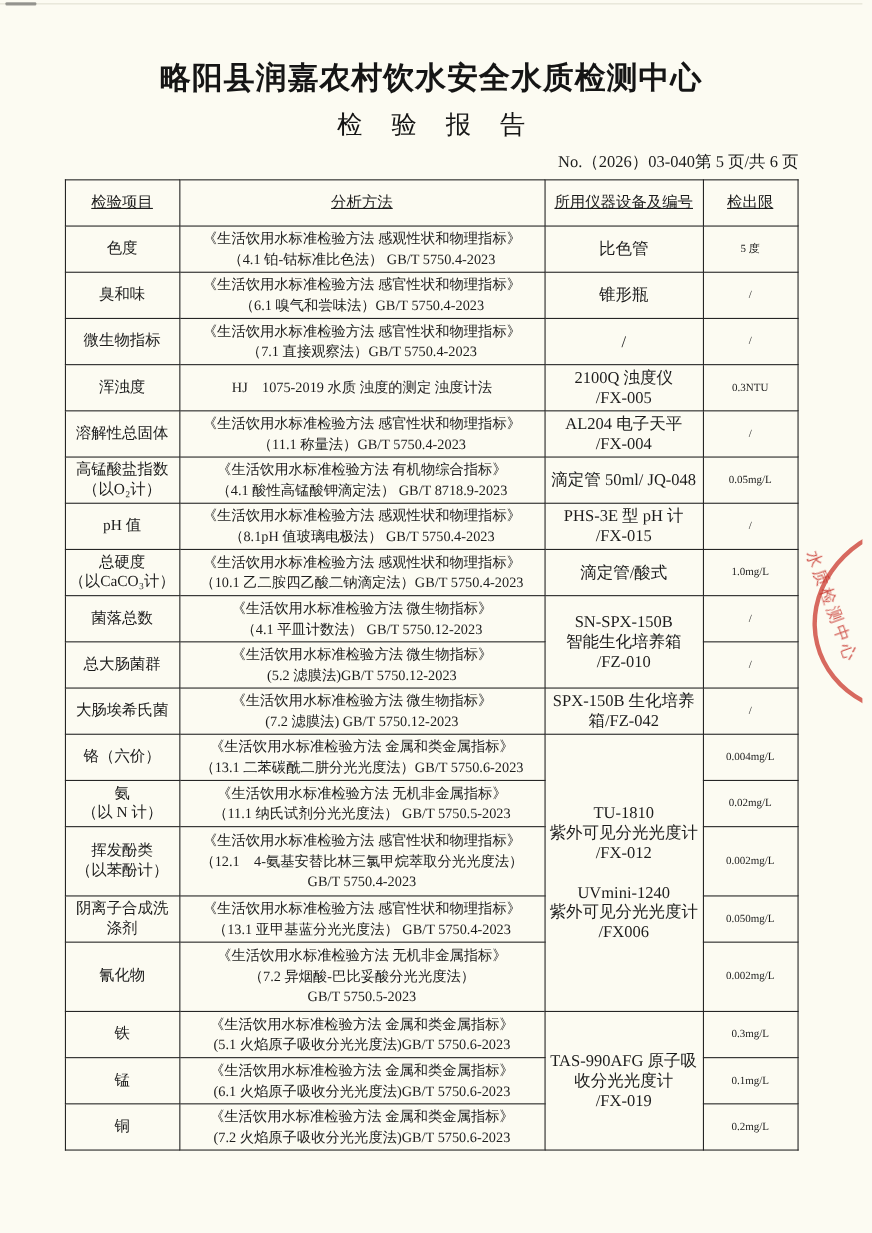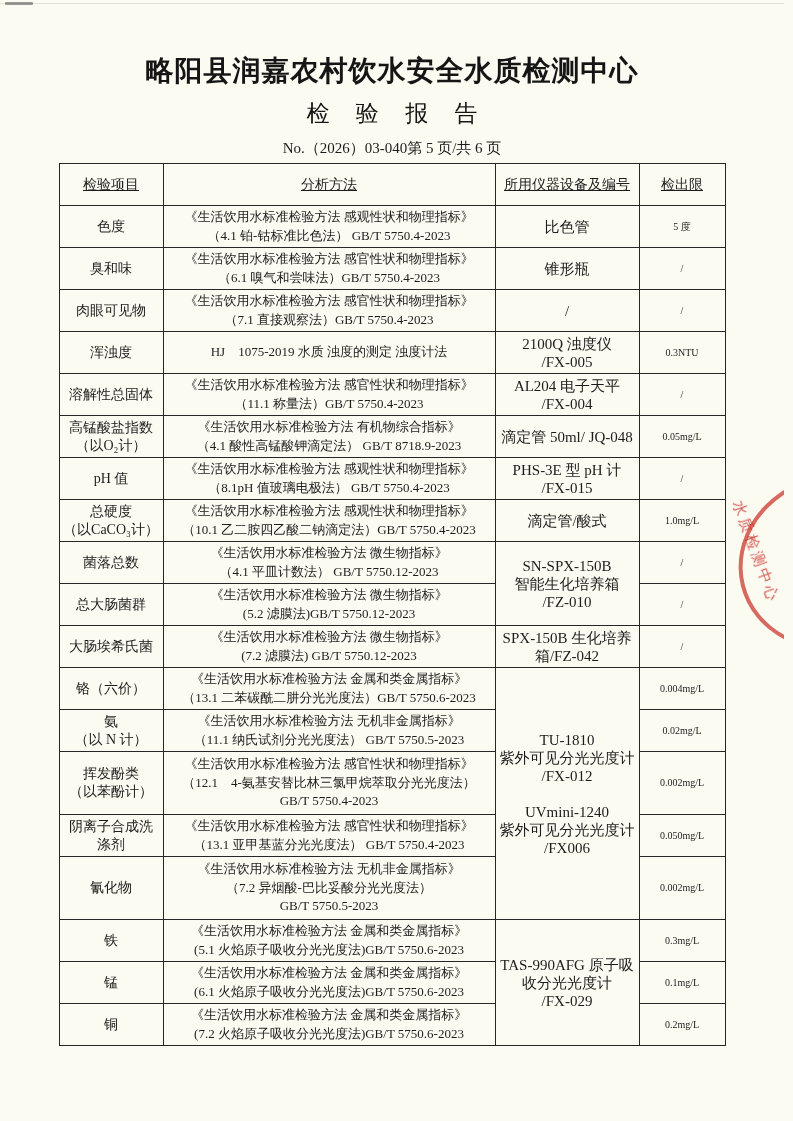--- a/index.html
+++ b/index.html
@@ -24,21 +24,21 @@
   }
   .report-title{
     margin:4px 0 0 0;
     text-align:center;
     font-family:"Liberation Sans","DejaVu Sans",sans-serif;
     font-size:23px;font-weight:400;letter-spacing:10px;text-indent:10px;
     line-height:34px;color:#151515;
   }
   .meta-row{
     width:668px;margin:7px auto 4px auto;
-    display:flex;justify-content:center;align-items:baseline;
+    display:flex;justify-content:flex-end;align-items:baseline;
     font-size:15px;line-height:22px;
   }
 
   table.report{
     width:666px;margin:0 auto;
     border-collapse:collapse;
     table-layout:fixed;
     border:1.6px solid #262626;
   }
   table.report th, table.report td{
@@ -120,21 +120,21 @@
         <td class="c-limit">5 度</td>
       </tr>
       <tr class="r2">
         <td class="c-item">臭和味</td>
         <td class="c-method">《生活饮用水标准检验方法 感官性状和物理指标》
 （6.1 嗅气和尝味法）GB/T 5750.4-2023</td>
         <td class="c-instr">锥形瓶</td>
         <td class="c-limit">/</td>
       </tr>
       <tr class="r2">
-        <td class="c-item">肉眼可见物</td>
+        <td class="c-item">微生物指标</td>
         <td class="c-method">《生活饮用水标准检验方法 感官性状和物理指标》
 （7.1 直接观察法）GB/T 5750.4-2023</td>
         <td class="c-instr">/</td>
         <td class="c-limit">/</td>
       </tr>
       <tr class="r2">
         <td class="c-item">浑浊度</td>
         <td class="c-method">HJ　1075-2019 水质 浊度的测定 浊度计法</td>
         <td class="c-instr">2100Q 浊度仪
 /FX-005</td>
@@ -236,21 +236,21 @@
 （7.2 异烟酸-巴比妥酸分光光度法）
 GB/T 5750.5-2023</td>
         <td class="c-limit">0.002mg/L</td>
       </tr>
       <tr class="r2">
         <td class="c-item">铁</td>
         <td class="c-method">《生活饮用水标准检验方法 金属和类金属指标》
 (5.1 火焰原子吸收分光光度法)GB/T 5750.6-2023</td>
         <td class="c-instr" rowspan="3">TAS-990AFG 原子吸
 收分光光度计
-/FX-029</td>
+/FX-019</td>
         <td class="c-limit">0.3mg/L</td>
       </tr>
       <tr class="r2">
         <td class="c-item">锰</td>
         <td class="c-method">《生活饮用水标准检验方法 金属和类金属指标》
 (6.1 火焰原子吸收分光光度法)GB/T 5750.6-2023</td>
         <td class="c-limit">0.1mg/L</td>
       </tr>
       <tr class="r2">
         <td class="c-item">铜</td>

